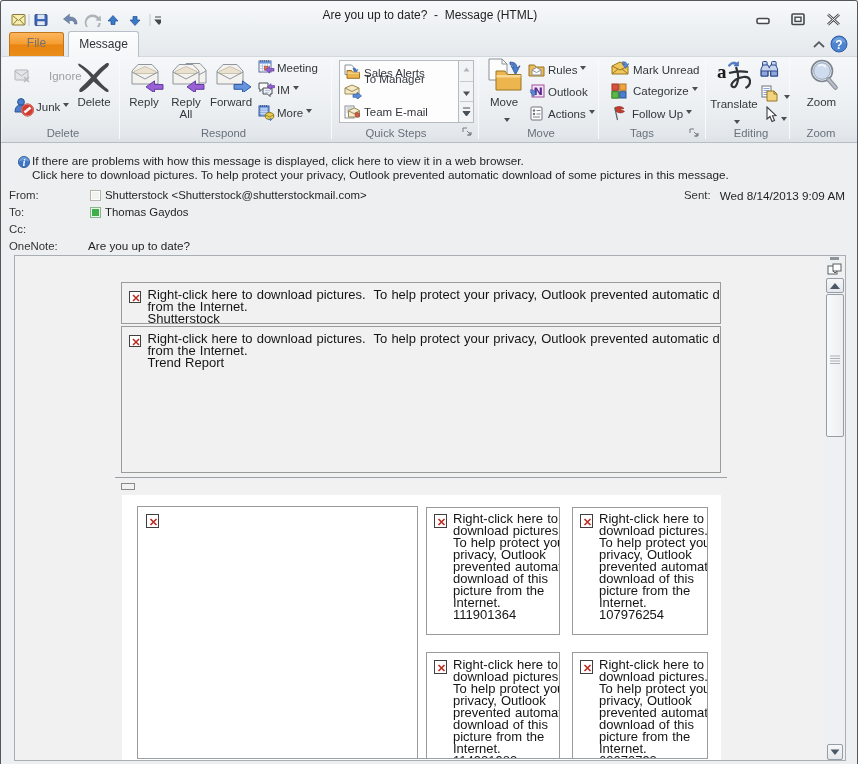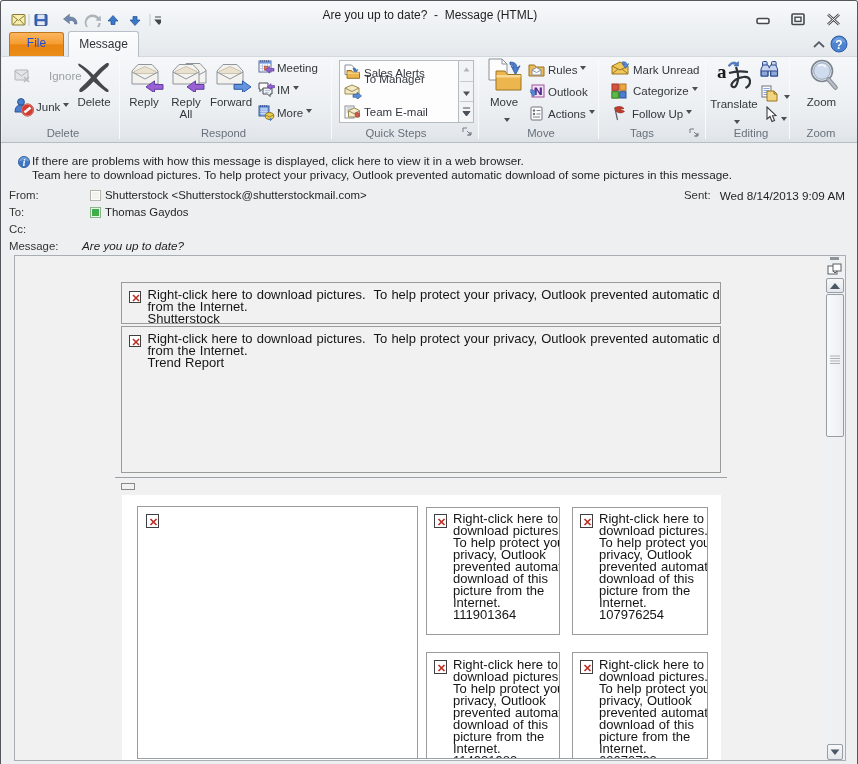--- a/index.html
+++ b/index.html
@@ -64,21 +64,21 @@
       <rect x="6" y="7.5" width="12" height="5" rx="1.5" fill="#fdfdfd" stroke="#45494e" stroke-width="1.6"></rect>
       <rect x="41" y="3" width="12" height="10.5" rx="1" fill="none" stroke="#45494e" stroke-width="1.6"></rect>
       <rect x="44" y="6.2" width="6" height="4.2" fill="none" stroke="#45494e" stroke-width="1.4"></rect>
       <path d="M77 3.5 L88 13.5 M88 3.5 L77 13.5" stroke="#45494e" stroke-width="2.6"></path>
       <path d="M77 3.5 L88 13.5 M88 3.5 L77 13.5" stroke="#fdfdfd" stroke-width="1"></path>
     </svg>
   </div>
   <div id="tabs">
     <div class="abs" style="left:8px;top:31px;width:55px;height:25px;border-radius:3px 3px 0 0;
       background:linear-gradient(#fcb660,#f59d31 45%,#ea8410 50%,#e98e1b);border:1px solid #c0761b;border-bottom:none;"></div>
-    <div class="abs" style="left:8px;top:31px;width:55px;height:23px;text-align:center;line-height:23px;font-size:12px;color:#1d4ed8;">File</div>
+    <div class="abs" style="left:8px;top:31px;width:55px;height:23px;text-align:center;line-height:23px;font-size:12px;color:#737373;">File</div>
     <div class="abs" style="left:67px;top:30px;width:71px;height:26px;border-radius:3px 3px 0 0;
       background:linear-gradient(#fcfdfd,#f4f6f8);border:1px solid #babfc7;border-bottom:none;"></div>
     <div class="abs" style="left:67px;top:30px;width:71px;height:25px;text-align:center;line-height:27px;font-size:12px;color:#2e3238;">Message</div>
     <svg class="abs" style="left:810px;top:38px" width="16" height="12" viewBox="0 0 16 12">
       <path d="M3 8 L8 3.2 L13 8" fill="none" stroke="#565b61" stroke-width="1.8"></path>
     </svg>
     <svg class="abs" style="left:829px;top:34px" width="18" height="18" viewBox="0 0 18 18">
       <circle cx="9" cy="9" r="8" fill="#4d83cf"></circle>
       <circle cx="9" cy="9" r="8" fill="none" stroke="#2f5ca6"></circle>
       <path d="M9 2.2 a 6.8 6.8 0 0 1 6.8 6.8 a 7.5 5 0 0 0 -13.6 0 a 6.8 6.8 0 0 1 6.8 -6.8" fill="#7ba6dd" opacity=".8"></path>
@@ -296,32 +296,32 @@
   </svg>
   <div class="rtext c" style="left:793px;top:95px;width:55px">Zoom</div>
   <div id="ribline"></div>
   <div id="infohdr">
     <svg class="abs" style="left:17px;top:155px" width="12" height="12" viewBox="0 0 12 12">
       <circle cx="6" cy="6" r="5.6" fill="#3e76c4" stroke="#2a5494" stroke-width=".8"></circle>
       <path d="M6 1 a 5 5 0 0 1 5 5 a 5.6 3.4 0 0 0 -10 0 a 5 5 0 0 1 5 -5" fill="#78a5dd" opacity=".85"></path>
       <text x="6" y="9.6" font-size="9.4" font-weight="bold" font-style="italic" fill="#fff" text-anchor="middle" font-family="Liberation Serif">i</text>
     </svg>
     <div class="iline" style="left:31px;top:153px">If there are problems with how this message is displayed, click here to view it in a web browser.</div>
-    <div class="iline" style="left:31px;top:167px">Team here to download pictures. To help protect your privacy, Outlook prevented automatic download of some pictures in this message.</div>
+    <div class="iline" style="left:31px;top:167px">Click here to download pictures. To help protect your privacy, Outlook prevented automatic download of some pictures in this message.</div>
     <div class="hlabel" style="left:8px;top:188px">From:</div>
     <div class="abs" style="left:89px;top:189px;width:11px;height:11px;background:#f2f2ee;border:1px solid #b5b5ad;box-shadow:inset 0 0 0 1px #fdfdfb;"></div>
     <div class="hline" style="left:104px;top:188px">Shutterstock &lt;Shutterstock@shutterstockmail.com&gt;</div>
     <div class="hlabel" style="left:683px;top:188px">Sent:</div>
     <div class="iline" style="right:12px;top:188px">Wed 8/14/2013 9:09 AM</div>
     <div class="hlabel" style="left:8px;top:205px">To:</div>
     <div class="abs" style="left:89px;top:206px;width:11px;height:11px;background:#3fae49;border:1px solid #8ab48c;box-shadow:inset 0 0 0 1px #e9f5e9;"></div>
     <div class="hline" style="left:104px;top:205px">Thomas Gaydos</div>
     <div class="hlabel" style="left:8px;top:222px">Cc:</div>
-    <div class="hlabel" style="left:8px;top:239px">Message:</div>
-    <div class="iline" style="left:81px;top:238px;font-style:italic;">Are you up to date?</div>
+    <div class="hlabel" style="left:8px;top:239px">OneNote:</div>
+    <div class="iline" style="left:87px;top:238px;">Are you up to date?</div>
   </div>
   <div id="bodybox"></div>
   <div id="bodycontent">
     <div class="nbox" style="left:120px;top:281px;width:600px;height:42px;">
       <div class="redx" style="left:7px;top:8px;width:12px;height:12px;">
         <svg width="10" height="10" viewBox="0 0 10 10">
             <path d="M2 2 L8 8 M8 2 L2 8" stroke="#bc2f26" stroke-width="1.6"></path>
           </svg>
       </div>
       <div class="ntext" style="left:25.5px;top:5.5px;">Right-click here to download pictures.&nbsp; To help protect your privacy, Outlook prevented automatic download of this picture<br>from the Internet.<br>Shutterstock</div>

